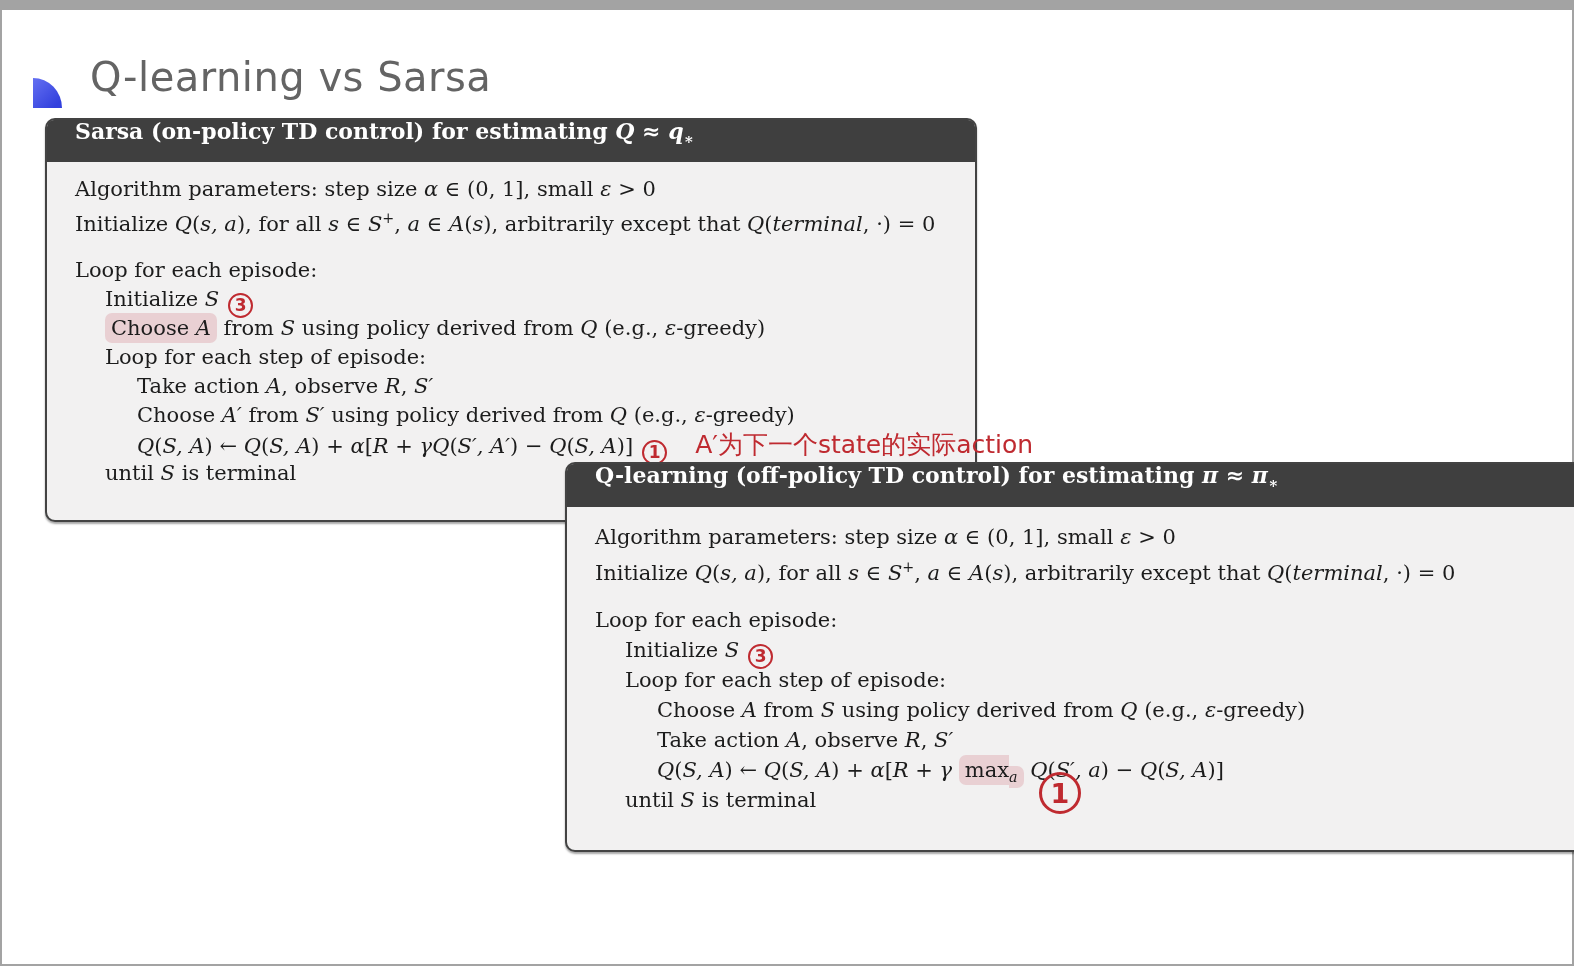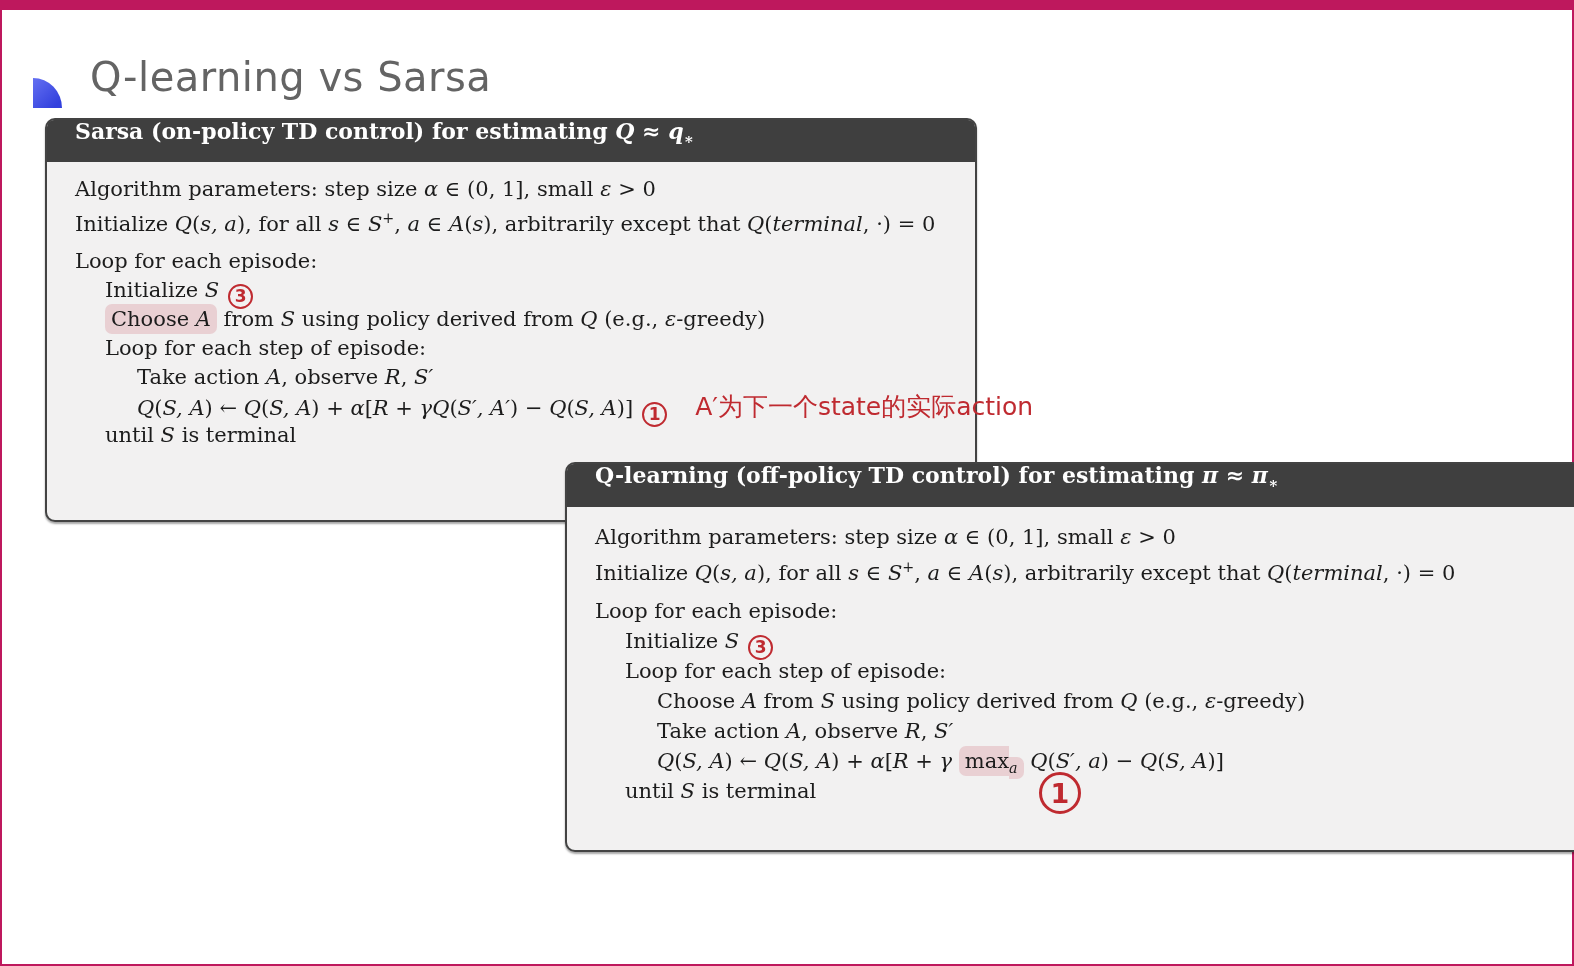--- a/index.html
+++ b/index.html
@@ -1,19 +1,19 @@
 <!DOCTYPE html>
 <html><head>
 <meta charset="utf-8">
 <style>
   * { margin:0; padding:0; box-sizing:border-box; }
   html,body { background:#111; }
   .frame {
     position:relative; width:1574px; height:966px;
-    background:#be185d; overflow:hidden;
+    background:#a3a3a3; overflow:hidden;
     font-family:"DejaVu Serif", serif;
   }
   .slide {
     position:absolute; left:2px; top:10px; right:2px; bottom:2px;
     background:#ffffff;
   }
   
   .deco {
     position:absolute; left:31px; top:68px; width:29px; height:30px;
     background:linear-gradient(135deg,#6470f2 0%,#3240dd 85%);
@@ -37,21 +37,21 @@
   }
   .sarsa { left:43px; top:108px; width:932px; height:404px; }
   .sarsa header { height:42px; }
   .qlearning { left:563px; top:452px; width:1157px; height:390px; }
   .qlearning header { height:43px; }
   .algo-body { padding:13px 0 0 28px; font-size:21px; color:#1c1c1c; }
   .sarsa .algo-body .line { height:29px; line-height:29px; }
   .qlearning .algo-body { padding-top:15px; }
   .qlearning .algo-body .line { height:30px; line-height:30px; }
   .line { white-space:pre; overflow:visible; }
-  .line.gap { margin-top:14px; }
+  .line.gap { margin-top:23px; }
   .ind1 { padding-left:30px; }
   .ind2 { padding-left:62px; }
   
   .m { font-style:italic; }
   .sup { vertical-align:super; font-size:0.68em; }
   .sub { vertical-align:sub; font-size:0.68em; }
   .hl { background:#e9d0d3; padding-top:3px; padding-bottom:3px; }
   .hl-s { border-radius:7px 0 0 7px; padding-left:6px; }
   .hl-e { border-radius:0 7px 7px 0; padding-right:6px; }
   .circ {
@@ -89,20 +89,21 @@
         <span><span>Sarsa (on-policy TD control) for estimating </span><span class="m">Q</span><span> ≈ </span><span class="m">q</span><span class="sub">∗</span></span>
       </header>
       <div class="algo-body">
           <div class="line ind0"><span>Algorithm parameters: step size </span><span class="m">α</span><span> ∈ (0, 1], small </span><span class="m">ε</span><span> &gt; 0</span></div>
           <div class="line ind0"><span>Initialize </span><span class="m">Q</span><span>(</span><span class="m">s, a</span><span>), for all </span><span class="m">s</span><span> ∈ </span><span class="m">S</span><span class="sup">+</span><span>, </span><span class="m">a</span><span> ∈ </span><span class="m">A</span><span>(</span><span class="m">s</span><span>), arbitrarily except that </span><span class="m">Q</span><span>(</span><span class="m">terminal</span><span>, ·) = 0</span></div>
           <div class="line ind0 gap"><span>Loop for each episode:</span></div>
           <div class="line ind1"><span>Initialize </span><span class="m">S</span><span class="circ">3</span></div>
           <div class="line ind1"><span class="hl hl-s">Choose </span><span class="m hl hl-e">A</span><span> from </span><span class="m">S</span><span> using policy derived from </span><span class="m">Q</span><span> (e.g., </span><span class="m">ε</span><span>-greedy)</span></div>
           <div class="line ind1"><span>Loop for each step of episode:</span></div>
           <div class="line ind2"><span>Take action </span><span class="m">A</span><span>, observe </span><span class="m">R</span><span>, </span><span class="m">S′</span></div>
+          <div class="line ind2"><span>Choose </span><span class="m">A′</span><span> from </span><span class="m">S′</span><span> using policy derived from </span><span class="m">Q</span><span> (e.g., </span><span class="m">ε</span><span>-greedy)</span></div>
           <div class="line ind2"><span class="m">Q</span><span>(</span><span class="m">S, A</span><span>) ← </span><span class="m">Q</span><span>(</span><span class="m">S, A</span><span>) + </span><span class="m">α</span><span>[</span><span class="m">R</span><span> + </span><span class="m">γQ</span><span>(</span><span class="m">S′, A′</span><span>) − </span><span class="m">Q</span><span>(</span><span class="m">S, A</span><span>)]</span><span class="circ">1</span><span class="red">A′为下一个state的实际action</span></div>
           <div class="line ind1"><span>until </span><span class="m">S</span><span> is terminal</span></div>
         </div>
     </section>
 
     <section class="algo-box qlearning">
       <header>
         <span><span>Q-learning (off-policy TD control) for estimating </span><span class="m">π</span><span> ≈ </span><span class="m">π</span><span class="sub">∗</span></span>
       </header>
       <div class="algo-body">

